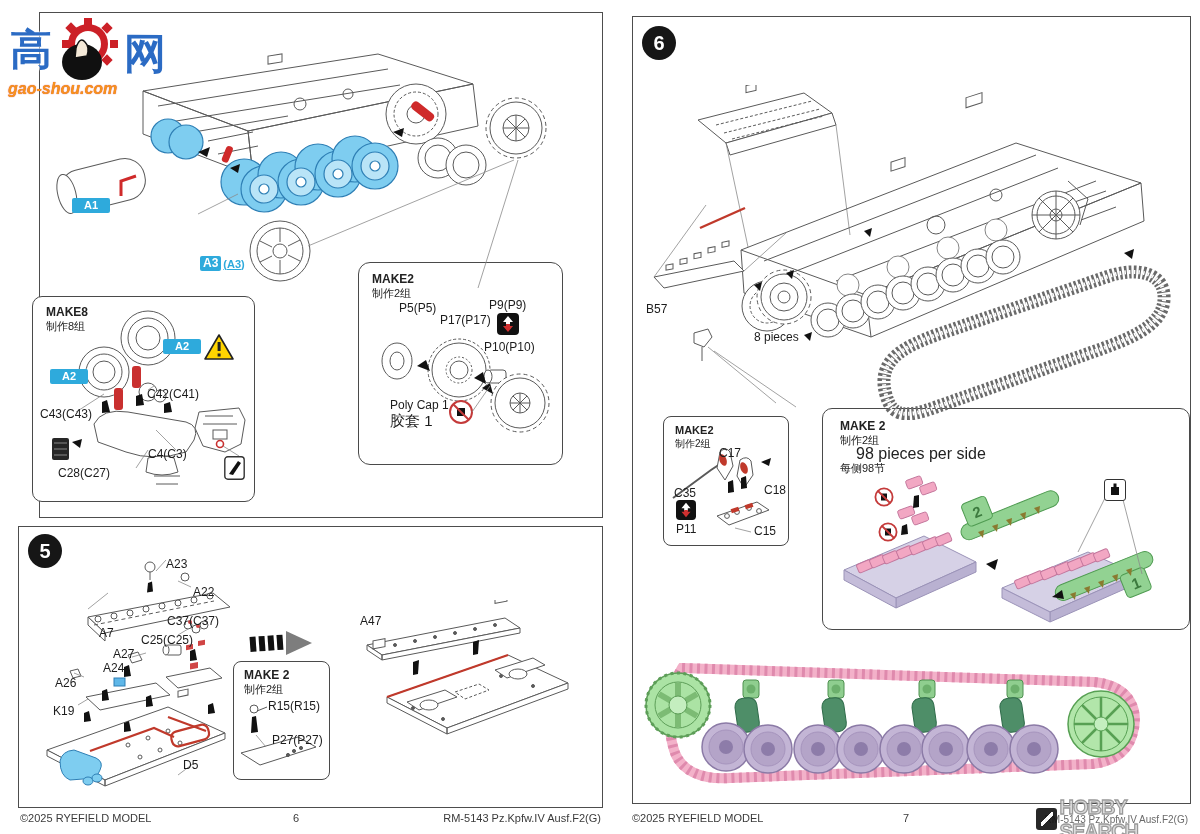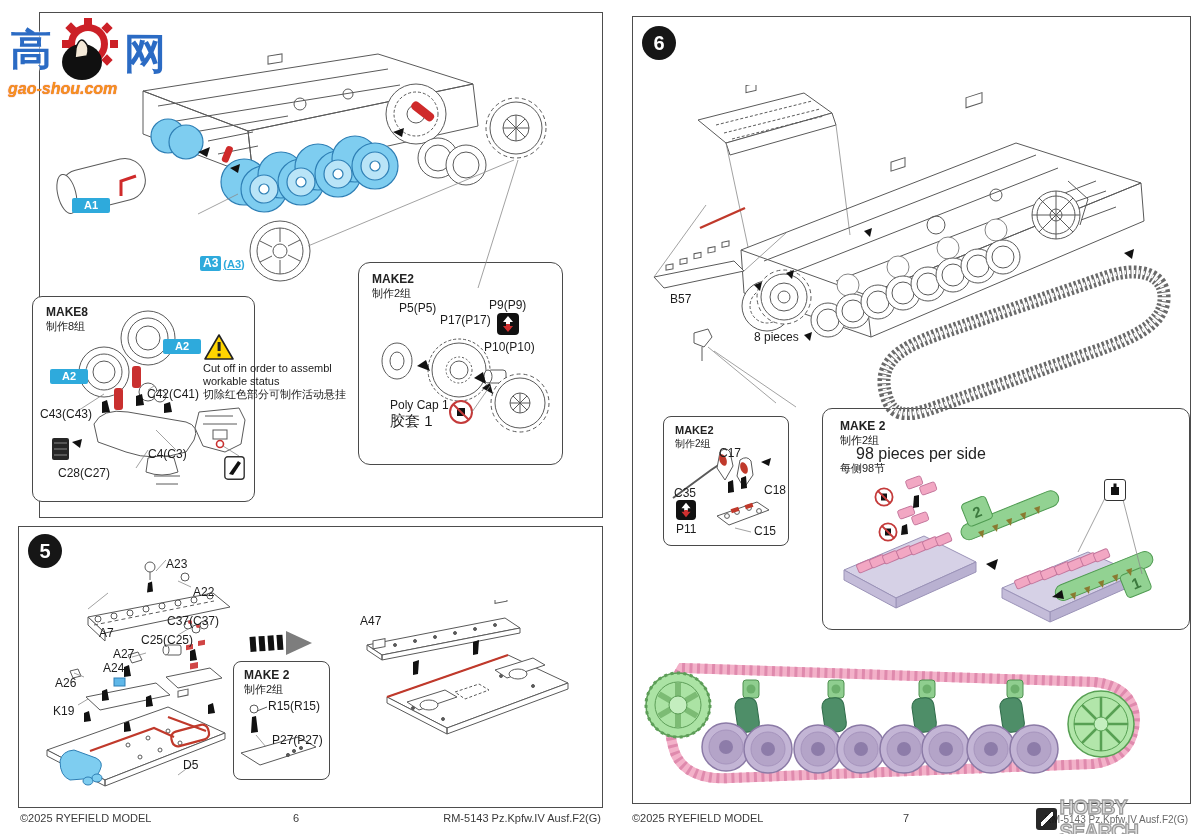--- a/index.html
+++ b/index.html
@@ -191,25 +191,20 @@
   <span class="lbl" style="left:147px;top:387px;">C42(C41)</span>
   <span class="lbl" style="left:40px;top:407px;">C43(C43)</span>
   <span class="lbl" style="left:148px;top:447px;">C4(C3)</span>
   <span class="lbl" style="left:58px;top:466px;">C28(C27)</span>
 
   <svg class="icon" style="left:203px;top:333px;" width="32" height="29" viewBox="0 0 32 29">
     <path d="M16,2 L30,26 L2,26 Z" fill="#ffd400" stroke="#222" stroke-width="1.6" stroke-linejoin="round"></path>
     <rect x="14.6" y="9" width="3" height="9" fill="#222"></rect>
       <rect x="14.6" y="20.5" width="3" height="3" fill="#222"></rect>
   </svg>
-  <div class="lbl11" style="left:203px;top:362px;">
-    <div>Cut off in order to assembl</div>
-    <div>workable status</div>
-    <div>切除红色部分可制作活动悬挂</div>
-  </div>
   <svg style="left:191px;top:400px;" width="58" height="58" viewBox="0 0 58 58">
     <path d="M8,12 L48,8 L54,20 L50,44 L34,52 L12,46 L4,28 Z" fill="#fff" stroke="#5a5a5a"></path>
     <path d="M14,16 h28 M12,24 h34" stroke="#5a5a5a" fill="none"></path>
     <rect x="22" y="30" width="14" height="9" fill="none" stroke="#5a5a5a"></rect>
     <circle cx="29" cy="44" r="3.5" fill="none" stroke="#c9302f" stroke-width="1.6"></circle>
     <path d="M32,46 L48,56" stroke="#8a8a8a" stroke-width="0.8"></path>
   </svg>
   <svg class="icon" style="left:224px;top:456px;" width="21" height="24" viewBox="0 0 21 24">
     <rect x="0.8" y="0.8" width="19.4" height="22.4" rx="3" fill="#fff" stroke="#333" stroke-width="1.4"></rect>
     <path d="M5,18 L14,5 L17,7 L9,19 Z" fill="#111"></path>
@@ -489,21 +484,21 @@
     <path d="M250,310 C240,275 268,262 300,250 L470,192 C505,180 530,190 528,215 C526,240 498,252 465,264 L300,322 C270,333 256,332 250,310 Z" fill="none" stroke="#6a6a6a" stroke-width="13" stroke-dasharray="2.5,2.2"></path>
     <path d="M250,310 C240,275 268,262 300,250 L470,192 C505,180 530,190 528,215 C526,240 498,252 465,264 L300,322 C270,333 256,332 250,310 Z" fill="none" stroke="#fff" stroke-width="4" stroke-dasharray="1.5,3.2"></path>
     <g fill="#111">
       <path d="M118,200 l8,-3 -2,9 z"></path>
         <path d="M168,250 l8,-3 -2,9 z"></path>
       <path d="M228,146 l8,-3 -2,9 z"></path>
         <path d="M488,168 l10,-4 -2,10 z"></path>
       <path d="M150,188 l8,-3 -2,9 z"></path>
     </g>
   </svg>
-  <span class="lbl" style="left:646px;top:292px;margin-left:24px;">B57</span>
+  <span class="lbl" style="left:646px;top:302px;">B57</span>
   <span class="lbl" style="left:735px;top:330px;margin-left:19px;">8 pieces</span>
 
   <div class="rbox" style="left:663px;top:416px;width:124px;height:128px;border-radius:8px;"></div>
   <div class="boxtitle" style="left:675px;top:423px;font-size:11px;">
     <div>MAKE2</div>
     <div class="cn" style="font-size:10px;">制作2组</div>
   </div>
   <svg style="left:665px;top:420px;" width="120" height="122" viewBox="0 0 120 122">
     <g stroke="#5a5a5a" fill="#fff" stroke-width="1">
       <path d="M8,78 L46,50 L58,42" fill="none" stroke-width="2"></path>

